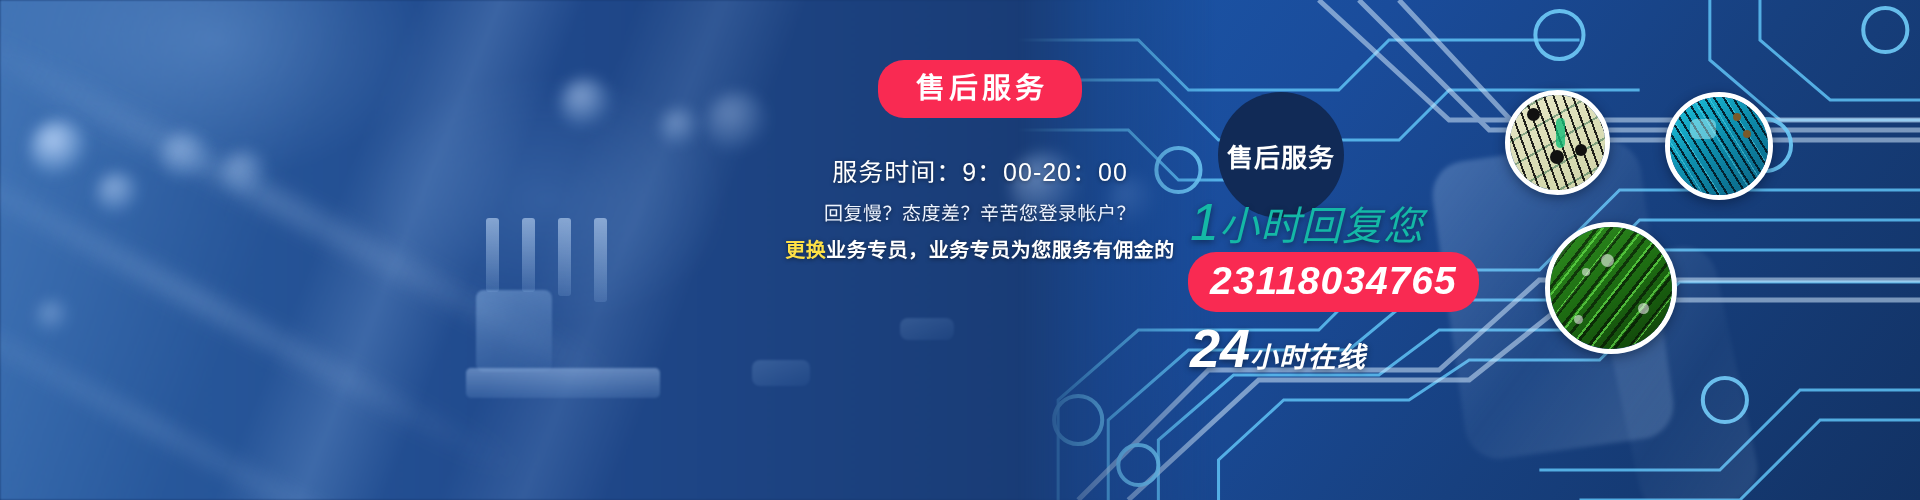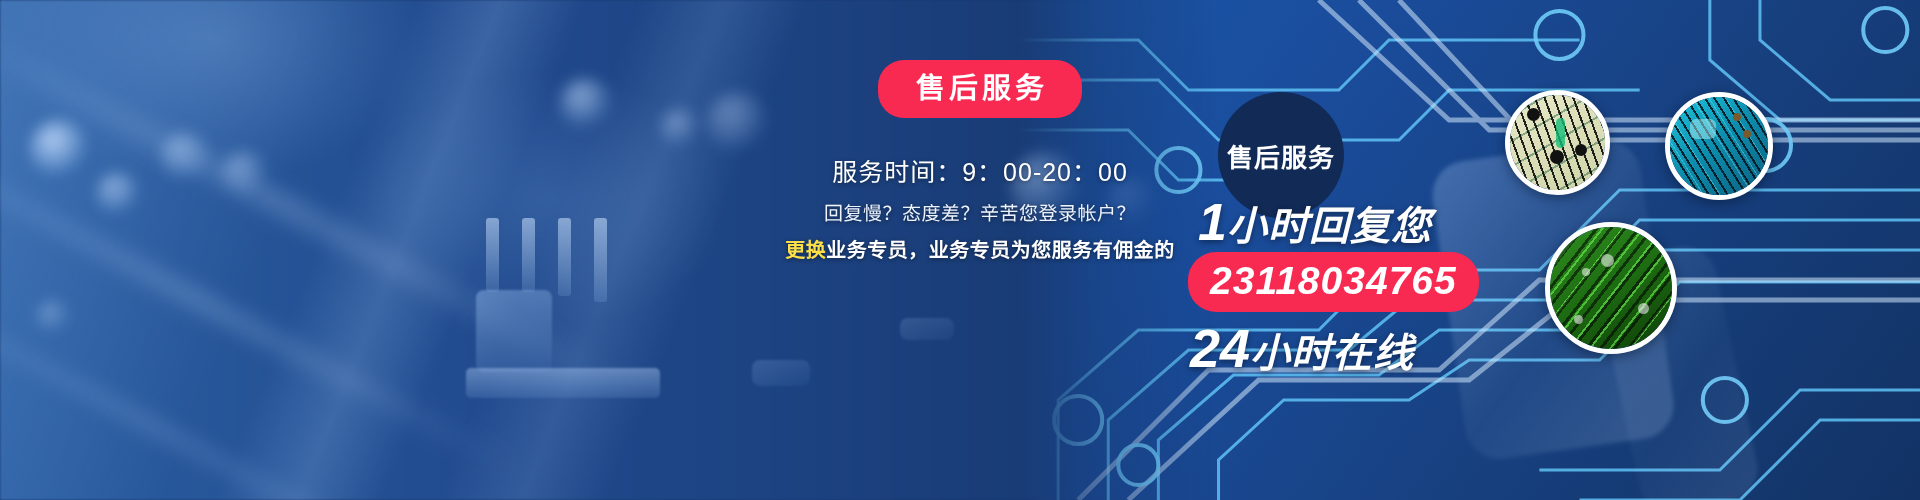--- a/index.html
+++ b/index.html
@@ -116,43 +116,43 @@
     position:absolute;left:28px;top:0;
     width:126px;height:126px;border-radius:50%;
     background:radial-gradient(circle at 42% 36%, #1d3464 0%, #142murk 0%, #112a56 58%, #0c1f44 100%);
     background-color:#112a56;
     display:flex;align-items:center;justify-content:center;
   }
   .circle-badge span{
     color:#fff;font-size:26px;font-weight:700;letter-spacing:1px;
   }
   .line-1h{
-    position:absolute;left:8px;top:100px;
-    color:#ffffff;white-space:nowrap;
-    font-style:italic;font-weight:700;
+    position:absolute;left:0;top:100px;
+    color:#14b8a6;white-space:nowrap;
+    font-style:italic;font-weight:400;
     text-shadow:0 2px 6px rgba(0,0,0,.45);
   }
   .line-1h .num{font-size:52px;letter-spacing:0;}
   .line-1h .cn{font-size:40px;letter-spacing:1px;}
   .phone-bar{
     position:absolute;left:-2px;top:160px;
     background:#f92a52;border-radius:28px;
     padding:7px 22px 9px;
   }
   .phone-bar span{
     color:#fff;font-size:39px;font-style:italic;font-weight:700;letter-spacing:1px;
   }
   .line-24{
     position:absolute;left:0;top:225px;
     color:#fff;white-space:nowrap;
     font-style:italic;font-weight:700;
     text-shadow:0 2px 6px rgba(0,0,0,.45);
   }
   .line-24 .num{font-size:54px;}
-  .line-24 .cn{font-size:40px;letter-spacing:1px;}
+  .line-24 .cn{font-size:28px;letter-spacing:1px;}
 
   
   .pcb{
     position:absolute;border-radius:50%;
     border:5px solid #fff;
     overflow:hidden;
     box-shadow:0 3px 12px rgba(3,14,36,.45);
   }
   .pcb i{position:absolute;inset:0;display:block;}
   .pcb-cream i{

